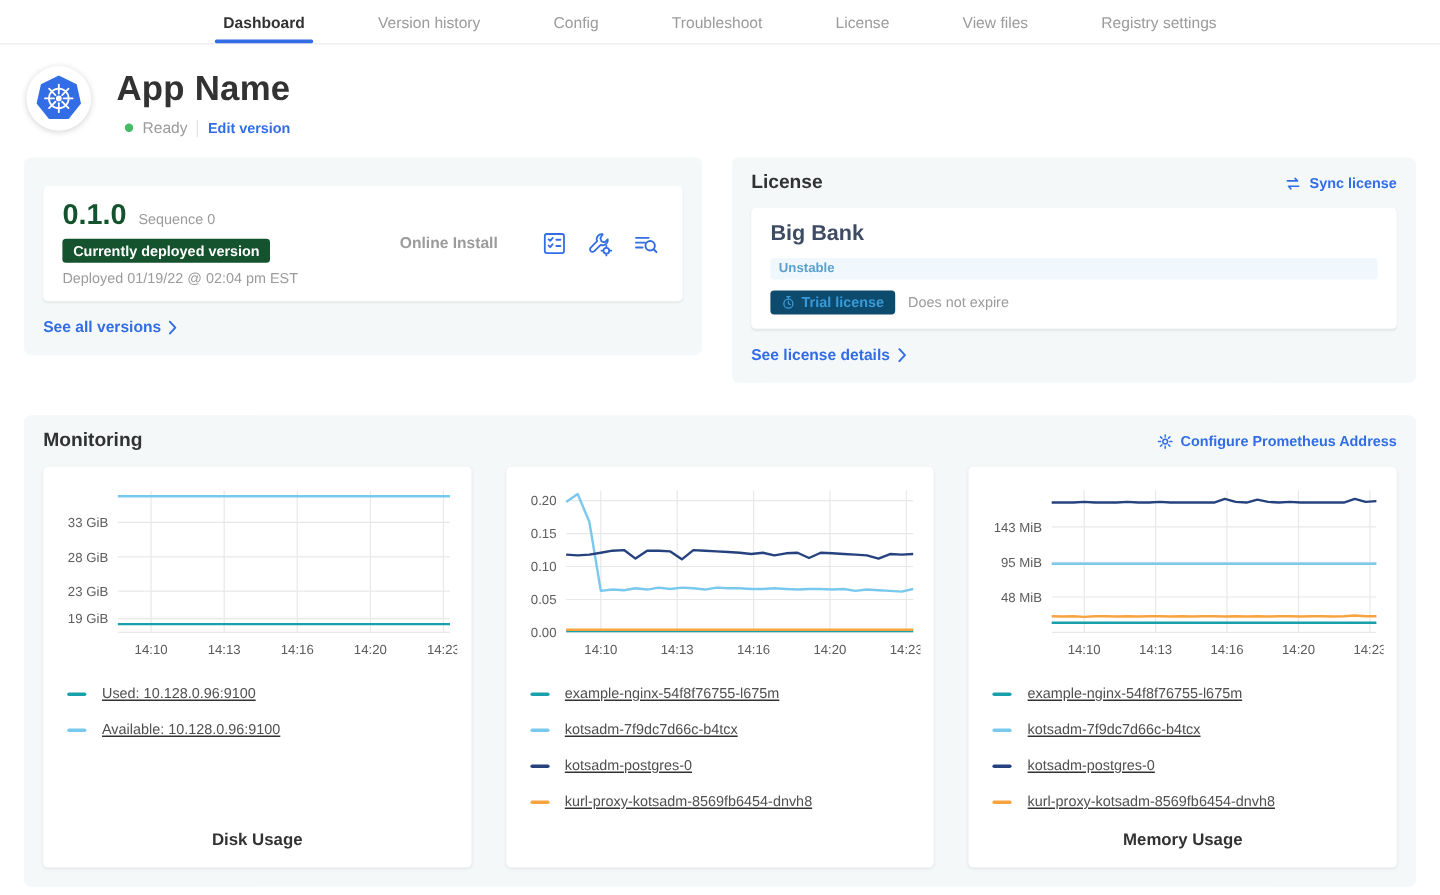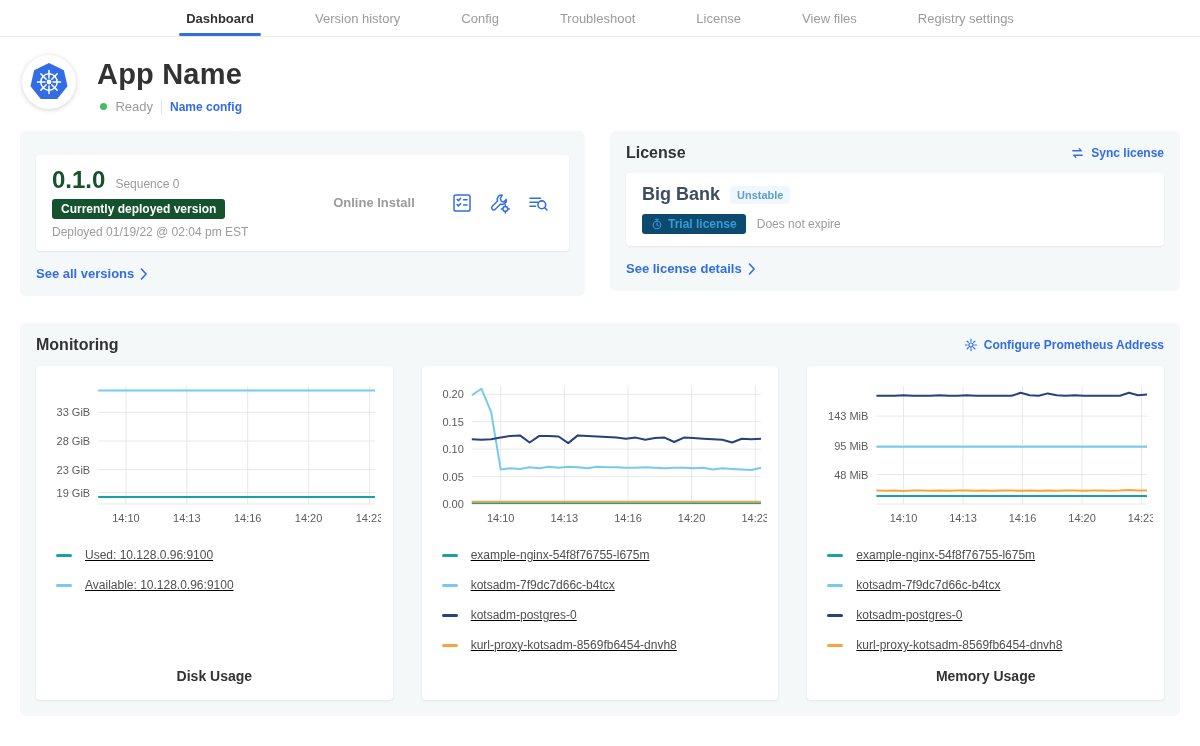--- a/index.html
+++ b/index.html
@@ -43,21 +43,21 @@
   .ver-num { font-size:24px; font-weight:bold; color:#14532d; }
   .seq { font-size:12px; color:#9b9b9b; }
   .badge-green { display:inline-block; background:#14532d; color:#fff; font-size:12px; font-weight:bold; padding:3px 9px; border-radius:3px; margin:5px 0 6px; }
   .deployed { font-size:12px; color:#9b9b9b; }
   .install-type { flex:1; text-align:center; font-size:13px; color:#9b9b9b; font-weight:bold; }
   .v-icons { display:flex; gap:16px; color:#326de6; align-items:center; padding-right:4px; }
   .icon-btn { width:22px; height:22px; cursor:pointer; }
   .see-link { margin-top:13px; }
 
   
-  .lic-row1 { display:flex; align-items:center; gap:10px; }
+  .lic-row1 { display:flex; gap:10px;flex-direction:column; }
   .customer { font-size:18px; font-weight:bold; color:#3d4b63; }
   .badge-channel { background:#f0f8fd; color:#5b9fcc; font-size:11px; font-weight:bold; padding:3px 7px; border-radius:3px; }
   .lic-row2 { display:flex; align-items:center; gap:11px; margin-top:9px; }
   .badge-trial { background:#0c4a6e; color:#3b9ad6; font-size:12px; font-weight:bold; padding:3px 9px; border-radius:3px; display:inline-flex; align-items:center; gap:5px; }
   .expiry { font-size:12px; color:#9b9b9b; }
 
   
   .panel.monitoring { margin-top:27px; padding-bottom:16px; }
   .charts-row { display:flex; gap:29px; margin-top:12px; align-items:stretch; }
   .chart-card { flex:1; background:#fff; border-radius:4px; box-shadow:0 1px 3px rgba(0,0,0,.08); padding:12px 8px 16px; display:flex; flex-direction:column; min-width:0; }
@@ -98,21 +98,21 @@
       </g>
       <circle cx="20" cy="20" r="2.4" fill="#fff"></circle>
     </svg>
   </div>
   <div>
     <h1 class="page-title">App Name</h1>
     <div class="status-row">
       <span class="dot"></span>
       <span class="status-text">Ready</span>
       <span class="vdiv"></span>
-      <a class="link">Name config</a>
+      <a class="link">Edit version</a>
     </div>
   </div>
 </header>
 
 <div class="content">
   <div class="top-row">
 
     <section class="panel version-panel">
 
       <div class="white-card version-card">

